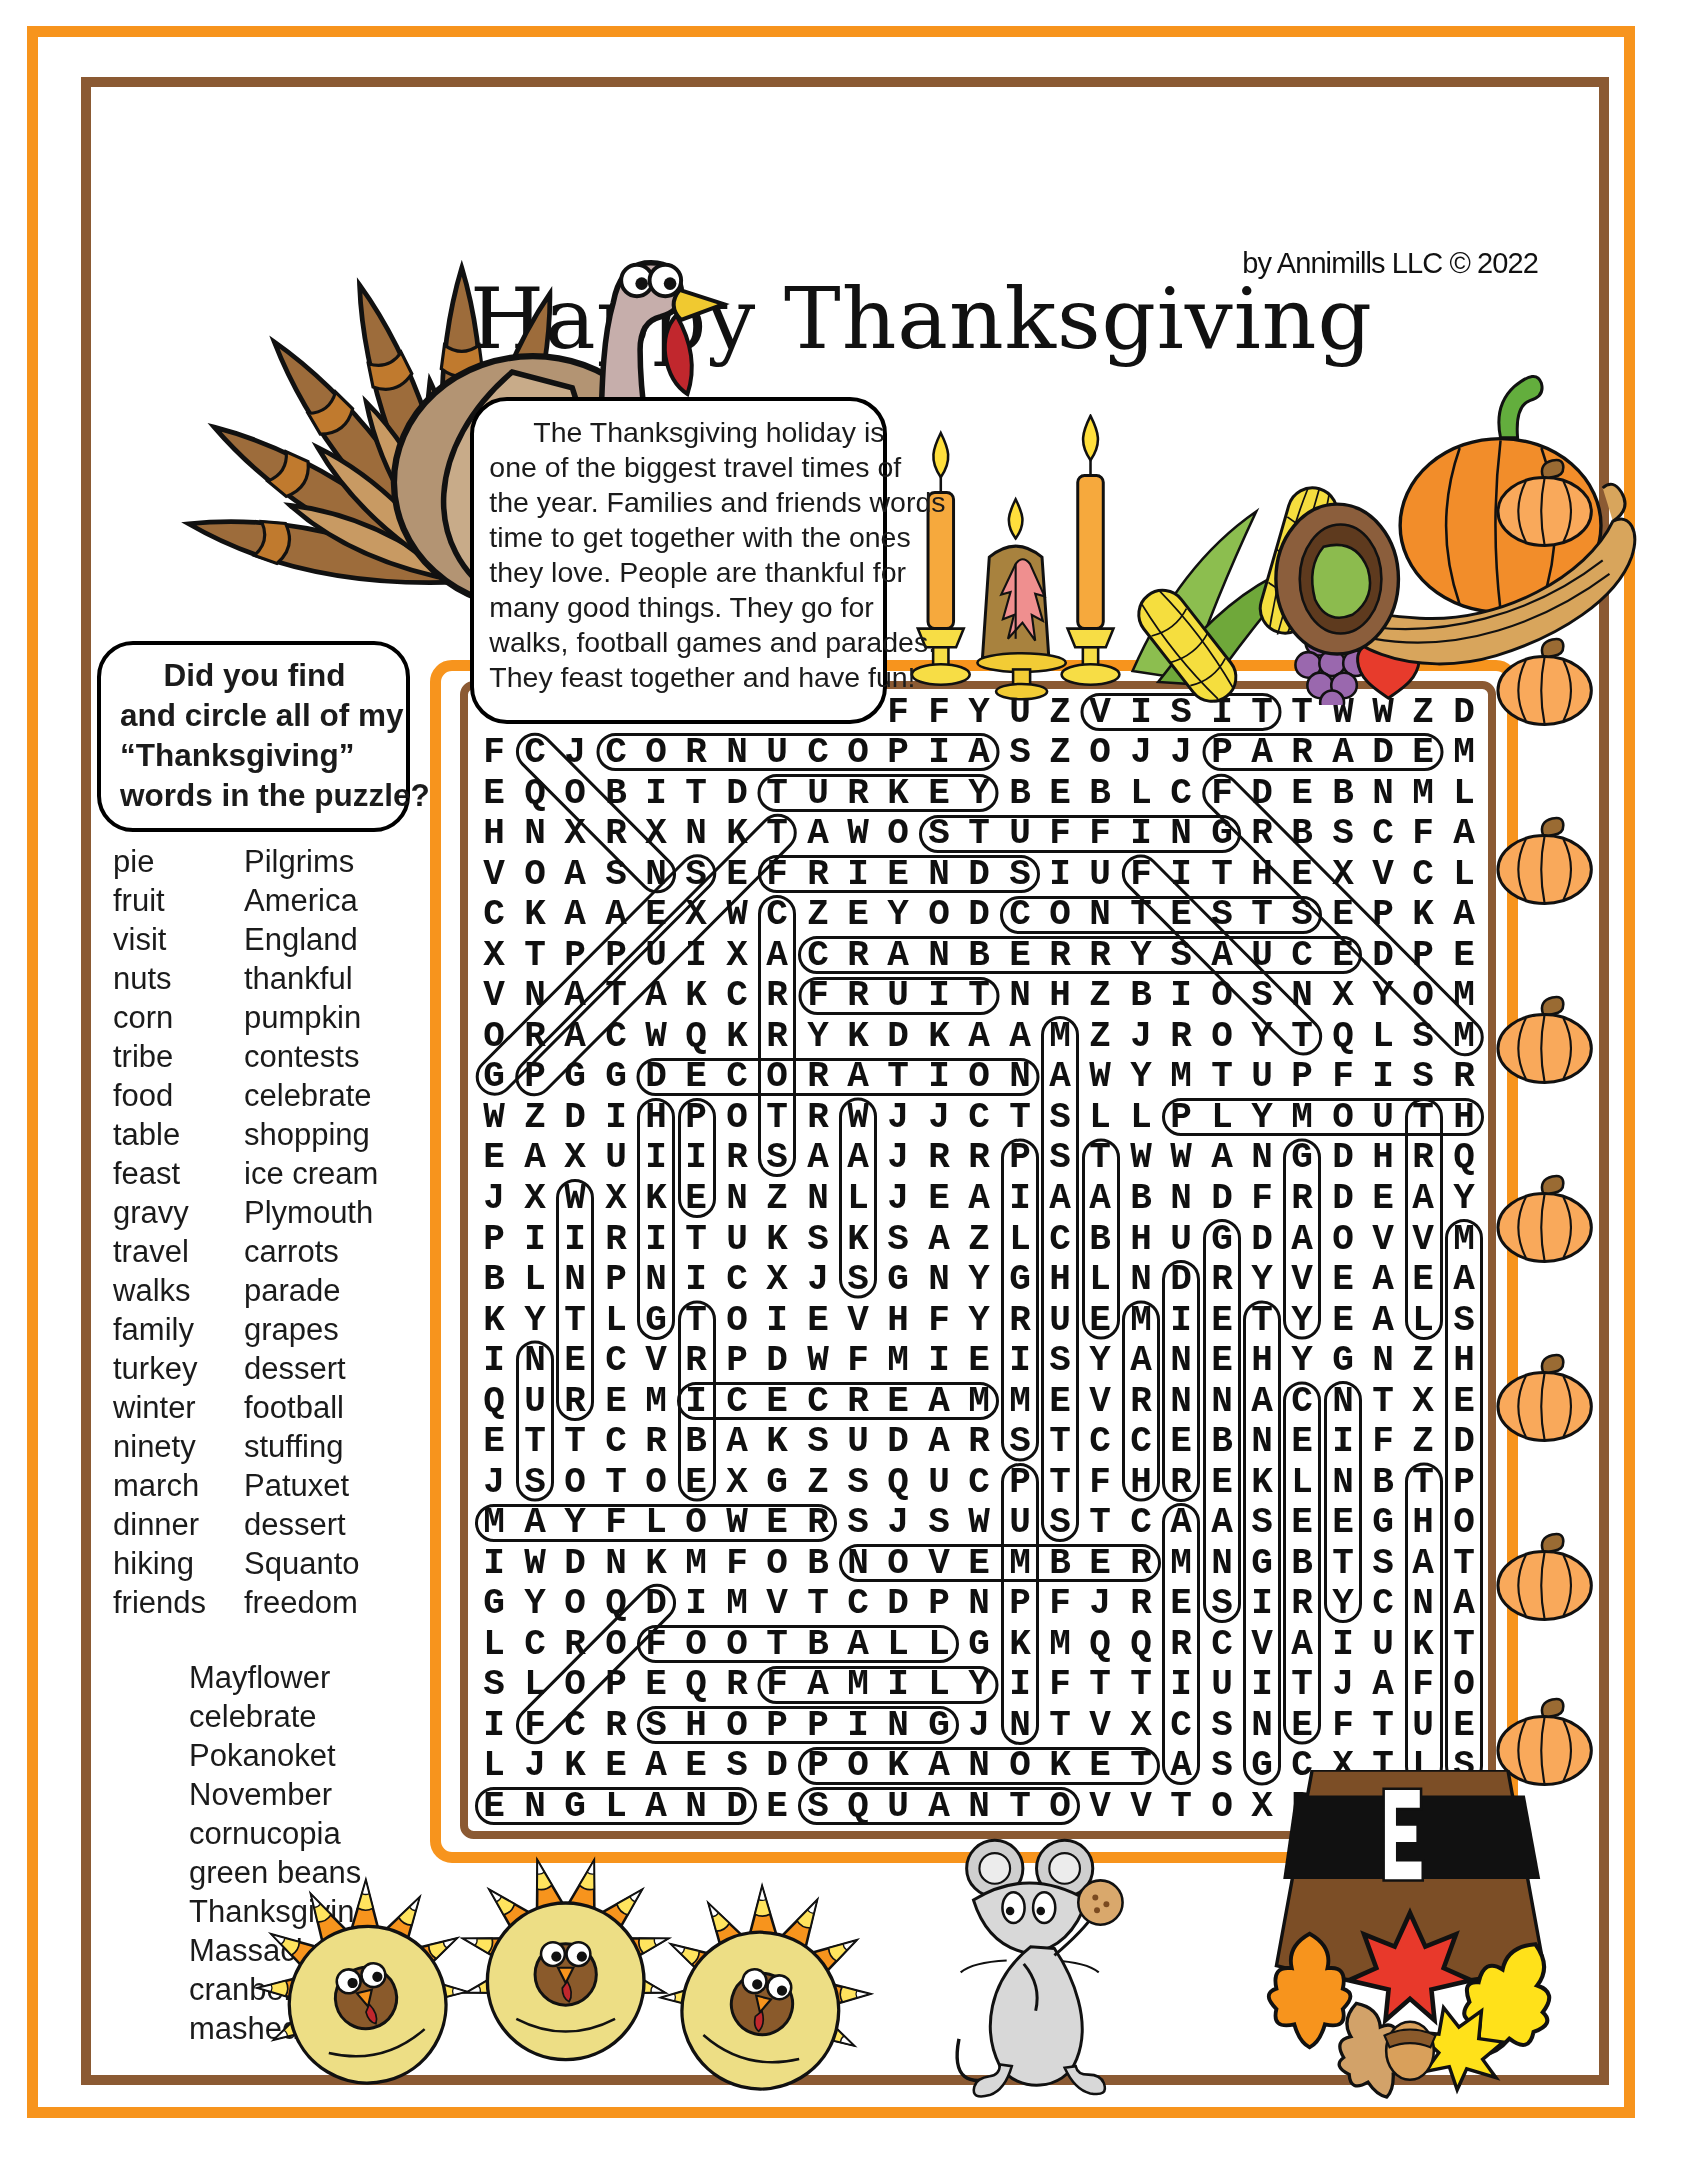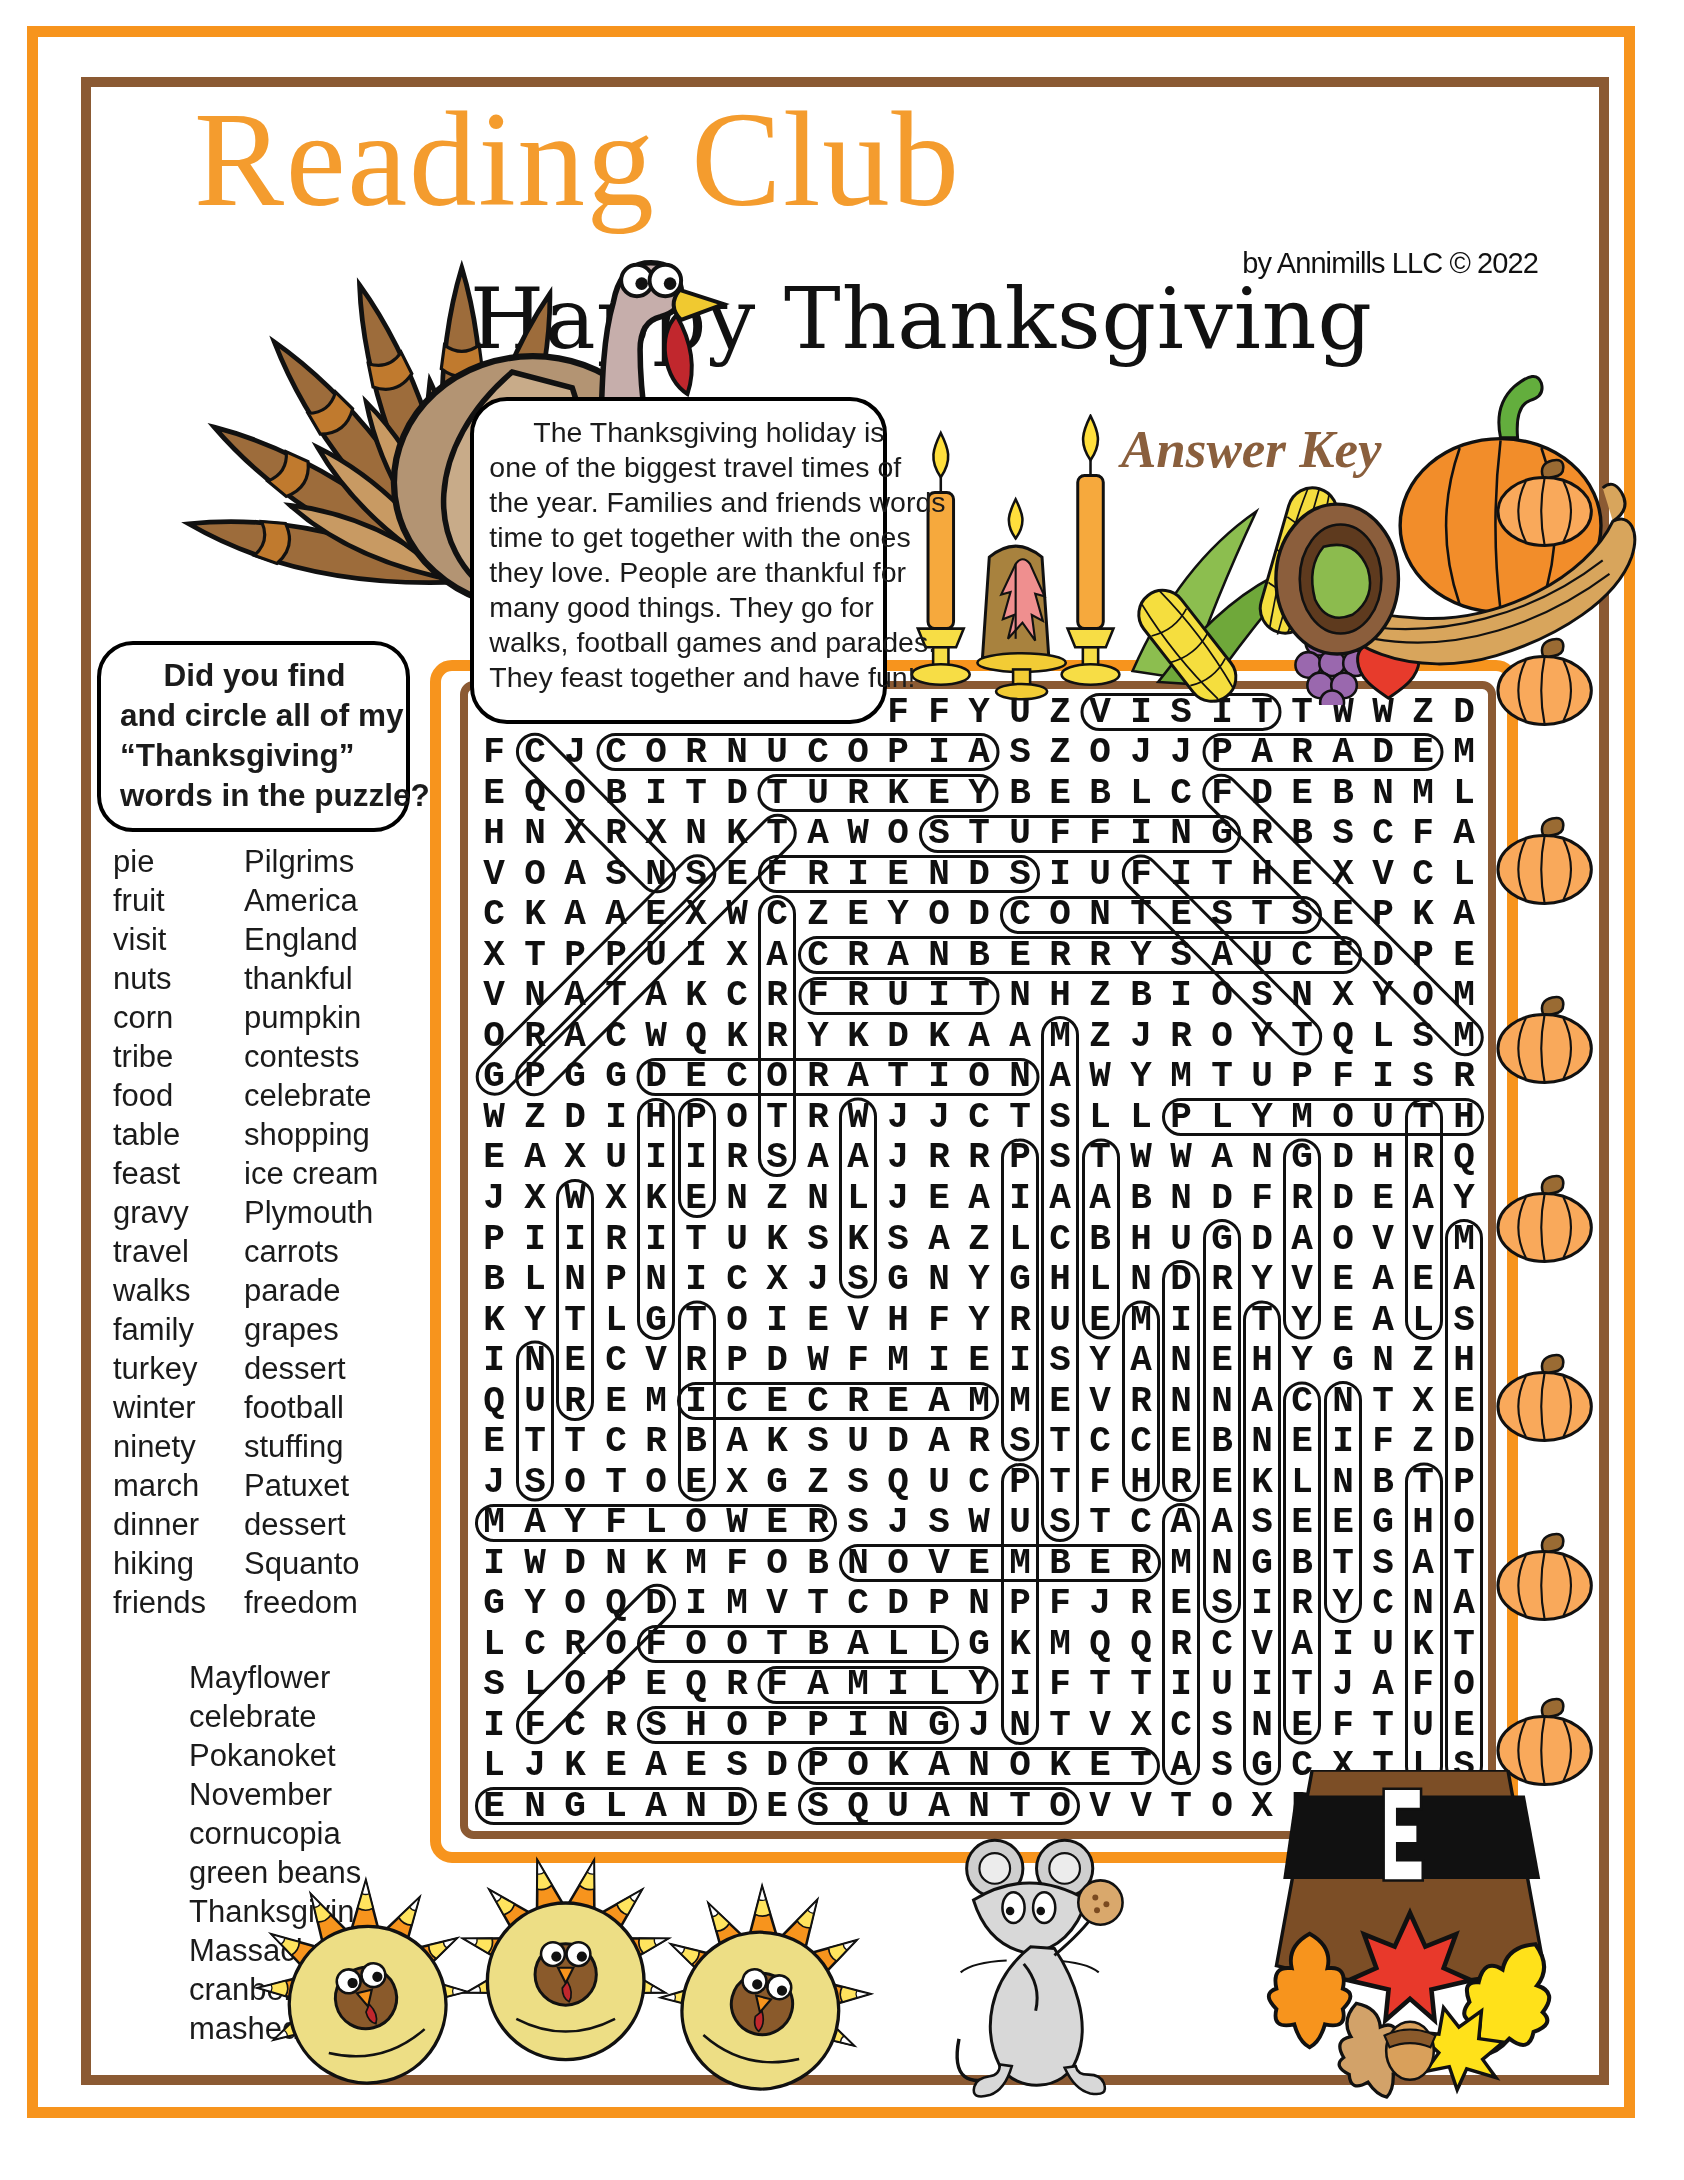--- a/index.html
+++ b/index.html
@@ -57,24 +57,22 @@
   .pumpkin-slot{position:absolute;left:1492px;width:107px;height:90px;z-index:5;}
 </style>
 </head>
 <body>
 
 <div id="page">
 
   <div class="frame-orange"></div>
   <div class="frame-brown"></div>
 
-  <div class="title-main">Reading Club</div>
   <div class="byline">by Annimills LLC © 2022</div>
   <div class="subtitle">Happy Thanksgiving</div>
-  <div class="answer-key">Answer Key</div>
 
   <svg class="art" style="left:51px;top:211px;width:790px;height:445px;" viewBox="0 0 500 282">
     <g stroke="#111" stroke-width="3" fill="#9D6C3B">
       <g transform="rotate(-78 260 235)">
           <path d="M260,235 C243,170 243,110 260,58 C277,110 277,170 260,235 Z"></path>
           <path d="M247,118 q13,10 26,0 l-2,-15 q-11,8 -22,0 z" fill="#C07A2E" stroke-width="2"></path>
         </g>
       <g transform="rotate(-58 260 235)">
           <path d="M260,235 C243,170 243,104 260,50 C277,104 277,170 260,235 Z"></path>
           <path d="M247,112 q13,10 26,0 l-2,-15 q-11,8 -22,0 z" fill="#C07A2E" stroke-width="2"></path>

